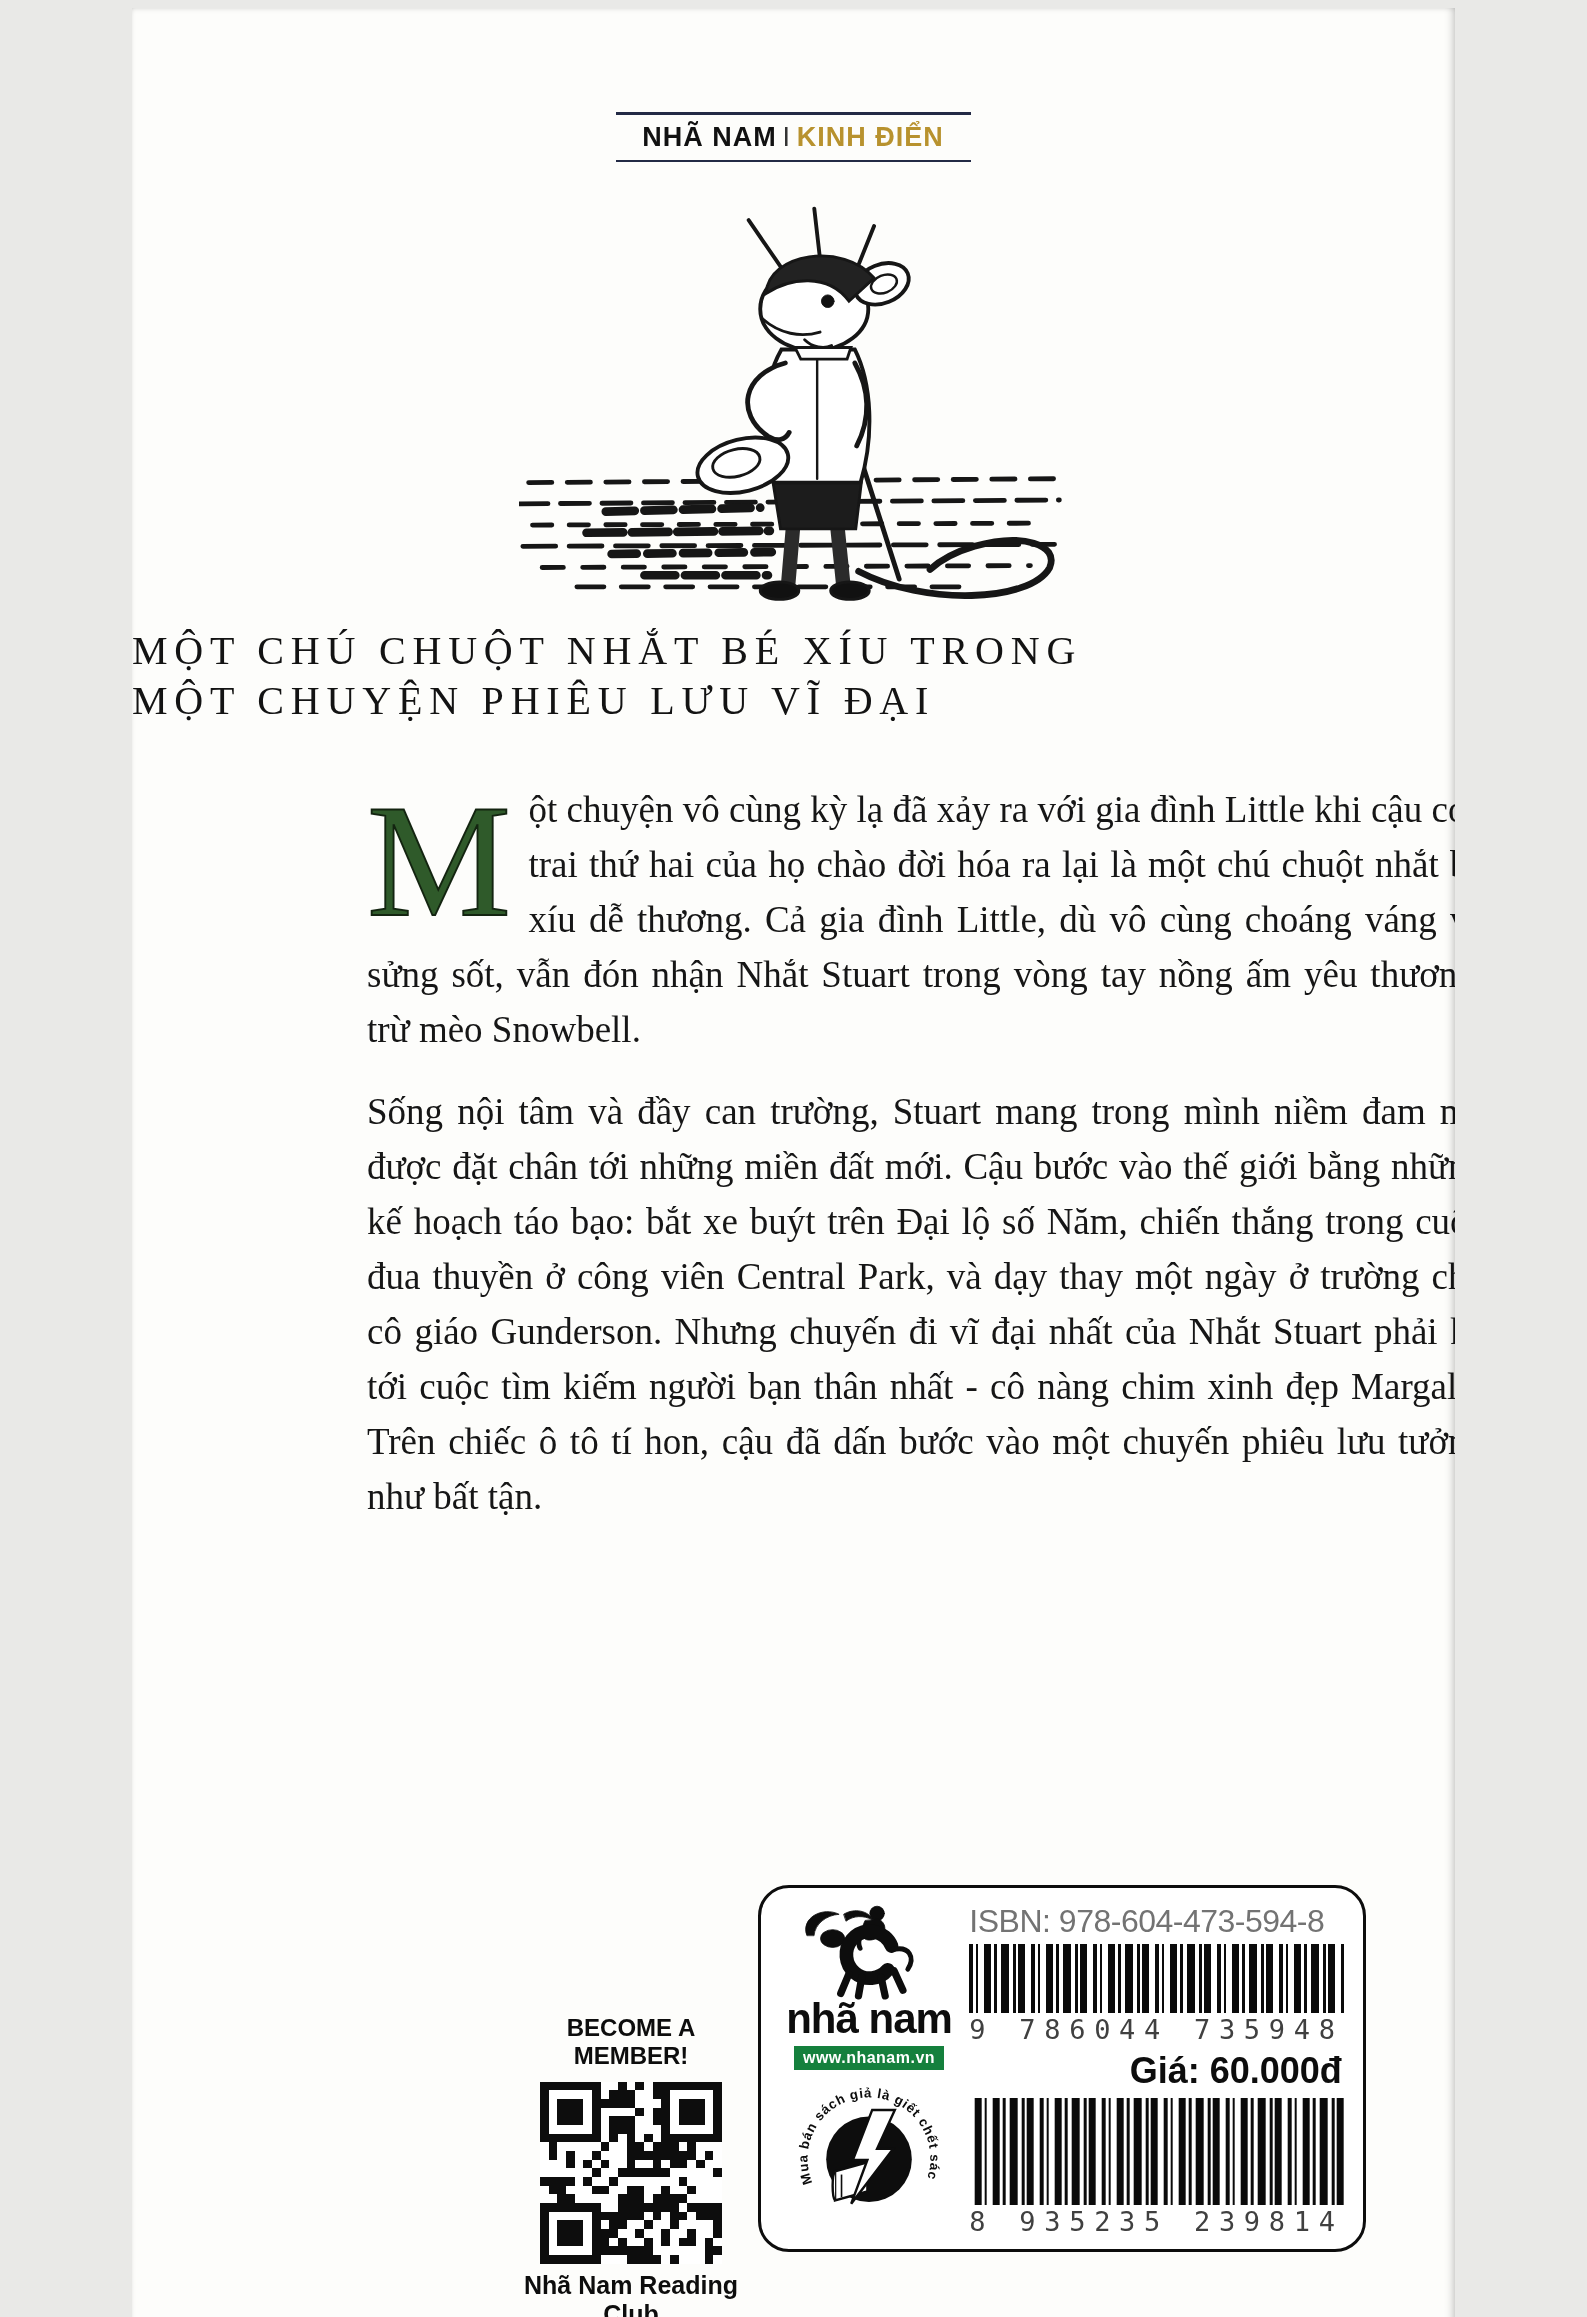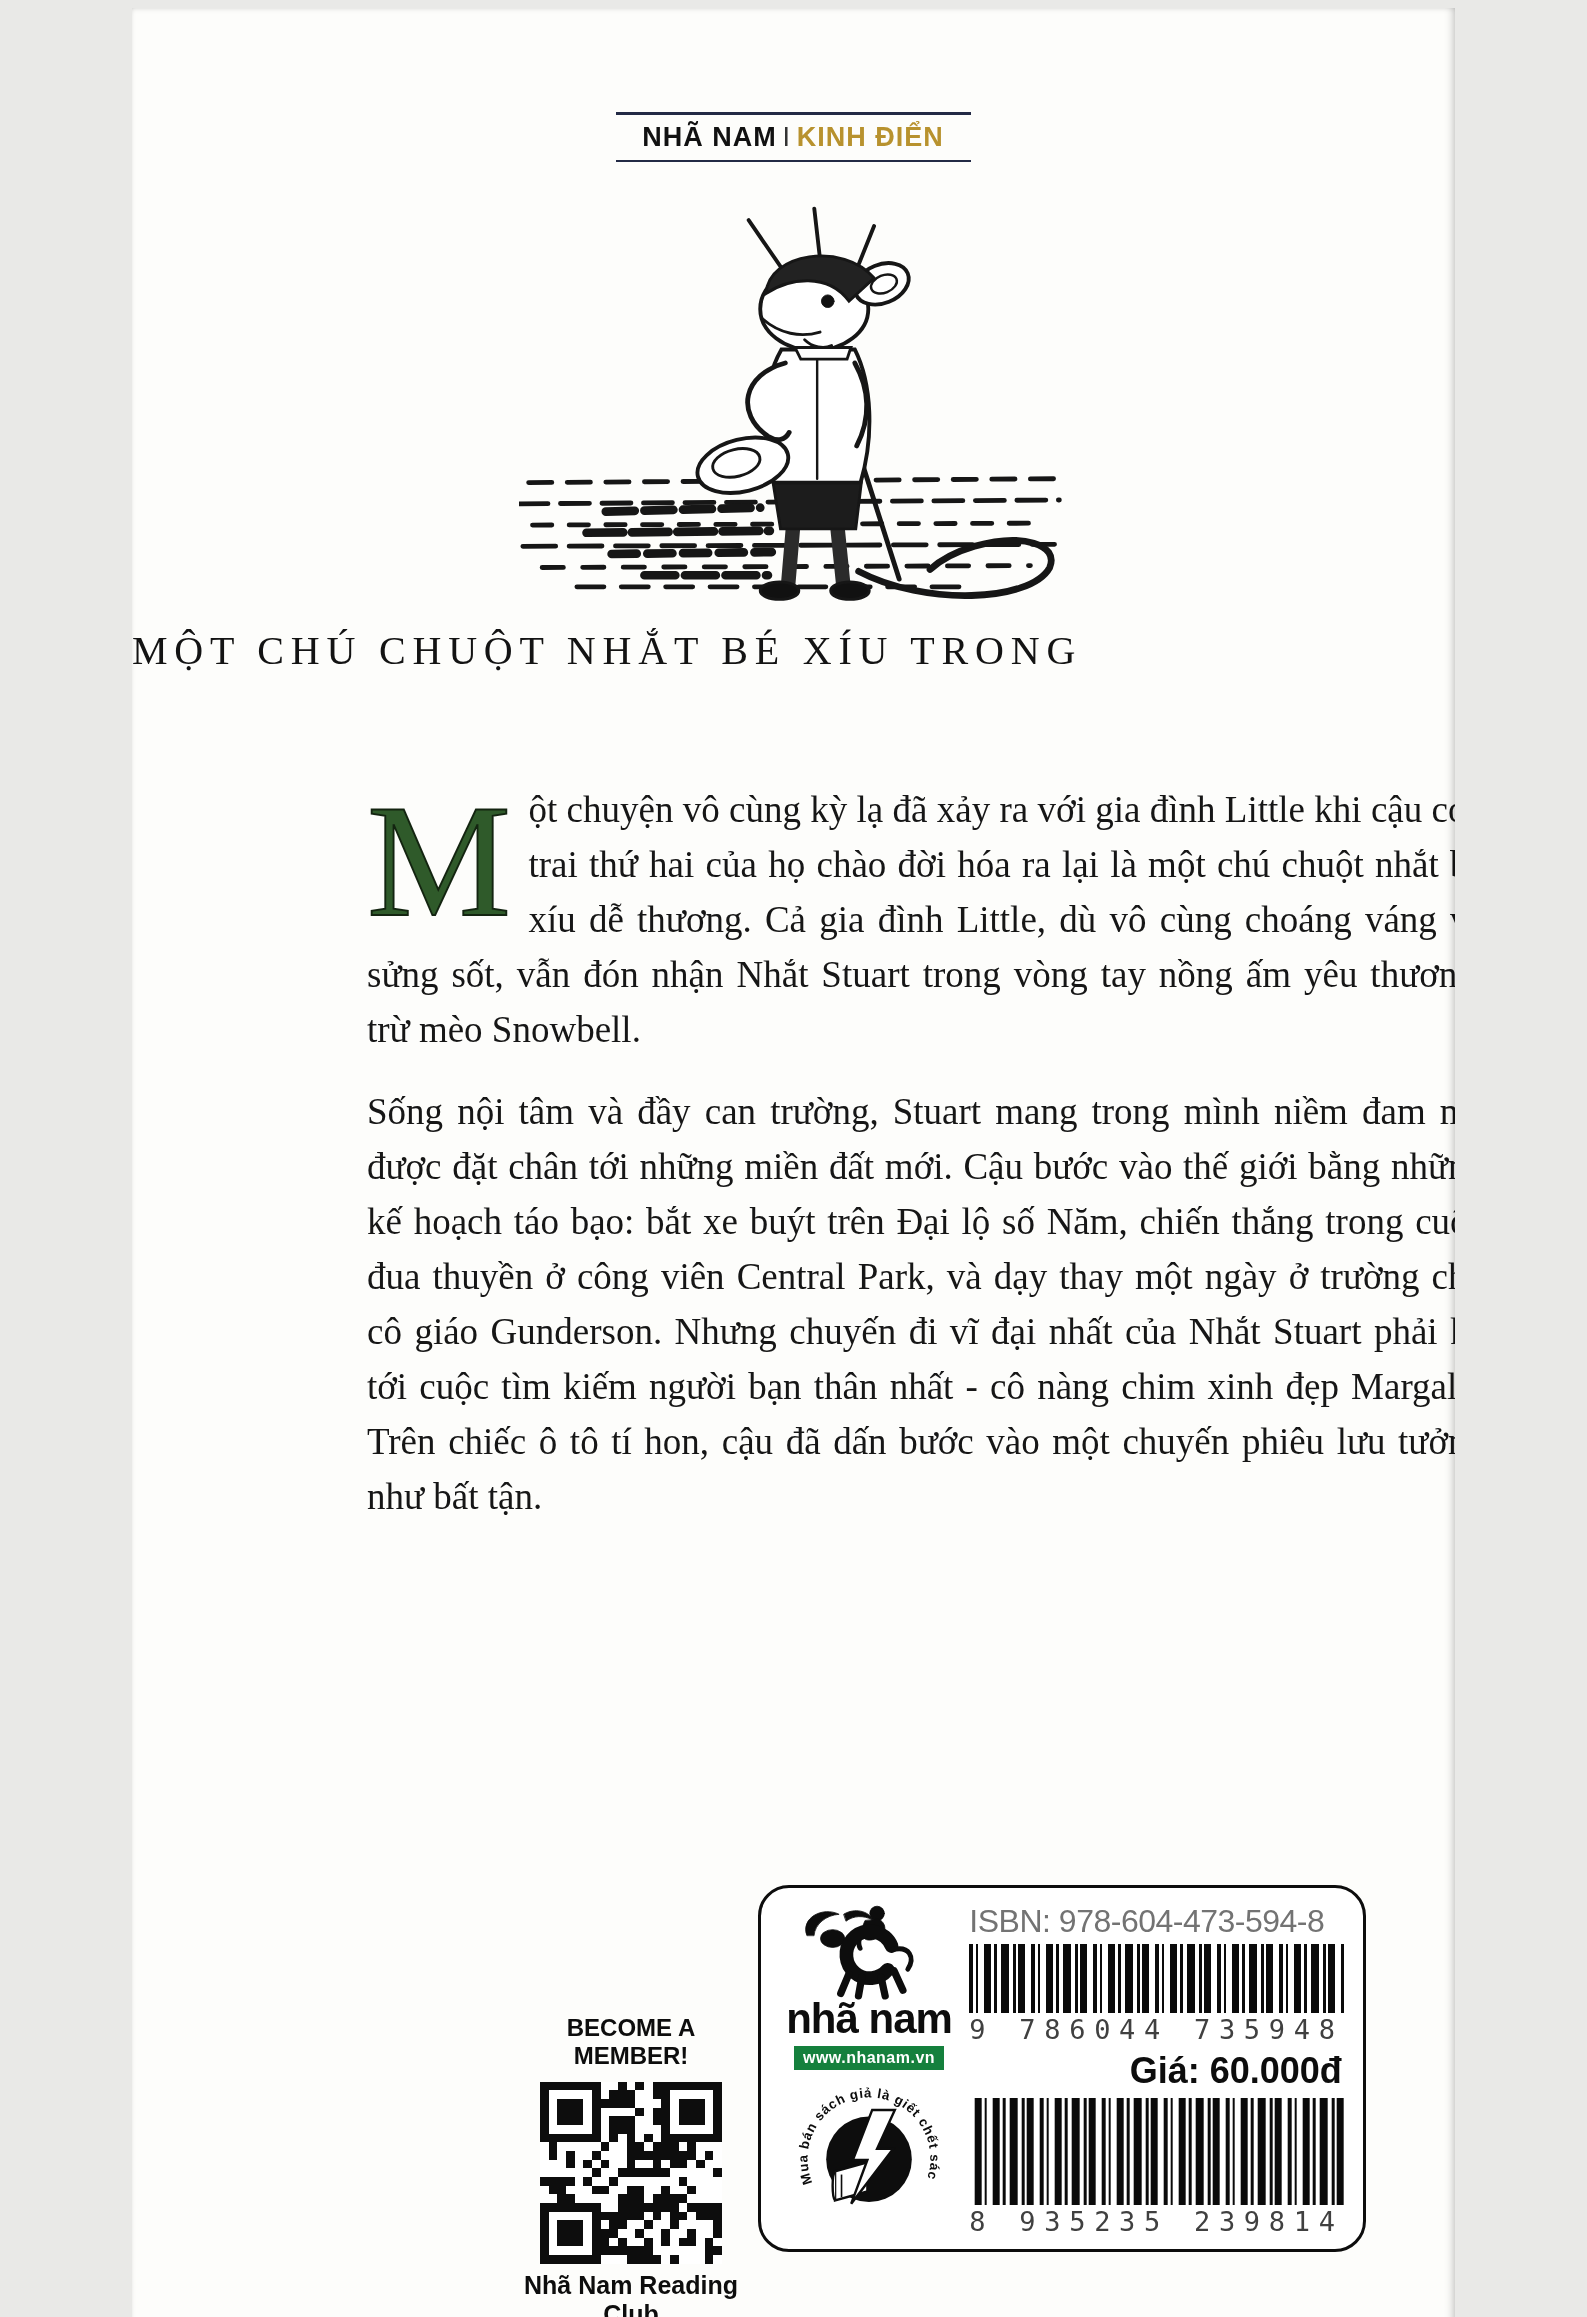--- a/index.html
+++ b/index.html
@@ -177,20 +177,21 @@
         <path d="M252,130 C270,146 292,150 312,144" stroke-width="3"></path>
         <path d="M296,152 C304,160 316,162 324,158" stroke-width="3"></path>
 
         <path d="M286,160 L344,160 L340,172 L292,172 Z" fill="#fff" stroke-width="3"></path>
       </g>
     </svg>
   </figure>
 
   <h1 class="headline">
     <span>MỘT CHÚ CHUỘT NHẮT BÉ XÍU TRONG</span><br>
+    <span>MỘT CHUYỆN PHIÊU LƯU VĨ ĐẠI</span>
   </h1>
 
   <section class="copy">
     <p>
       <span class="dropcap">M</span><span>ột chuyện vô cùng kỳ lạ đã xảy ra với gia đình Little khi cậu con trai thứ hai của họ chào đời hóa ra lại là một chú chuột nhắt bé xíu dễ thương. Cả gia đình Little, dù vô cùng choáng váng và sửng sốt, vẫn đón nhận Nhắt Stuart trong vòng tay nồng ấm yêu thương, trừ mèo Snowbell.</span>
     </p>
     <p>Sống nội tâm và đầy can trường, Stuart mang trong mình niềm đam mê được đặt chân tới những miền đất mới. Cậu bước vào thế giới bằng những kế hoạch táo bạo: bắt xe buýt trên Đại lộ số Năm, chiến thắng trong cuộc đua thuyền ở công viên Central Park, và dạy thay một ngày ở trường cho cô giáo Gunderson. Nhưng chuyến đi vĩ đại nhất của Nhắt Stuart phải kể tới cuộc tìm kiếm người bạn thân nhất - cô nàng chim xinh đẹp Margalo. Trên chiếc ô tô tí hon, cậu đã dấn bước vào một chuyến phiêu lưu tưởng như bất tận.</p>
   </section>
 
   <aside class="member">

